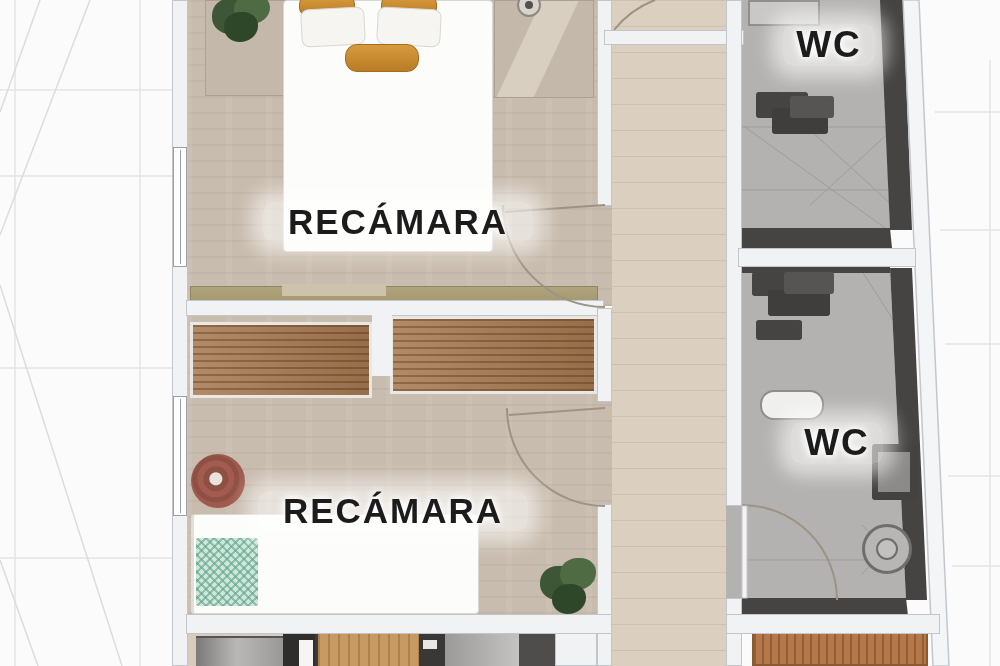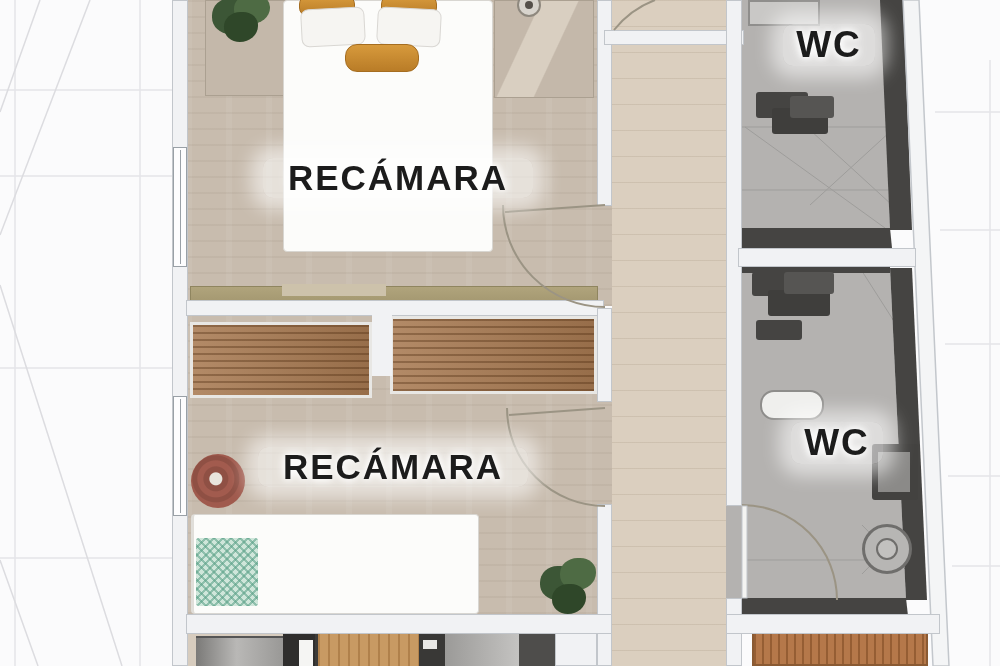--- a/index.html
+++ b/index.html
@@ -35,21 +35,21 @@
     background-image:repeating-linear-gradient(90deg, rgba(90,45,10,0.35) 0 2px, transparent 2px 8px);
     border:2px solid #8a5a33;}
   .dark-fix{background:#454442;border-radius:3px;}
   .plant span{position:absolute;border-radius:50% 45% 55% 48%;}
 
   
   .room-label{position:absolute;text-align:center;font-weight:700;color:#1c1c1c;
     letter-spacing:2px;background:rgba(255,255,255,0.55);border-radius:10px;
     box-shadow:0 0 18px 12px rgba(255,255,255,0.55);
     text-shadow:0 0 6px #fff,0 0 10px #fff,0 0 14px #fff;}
-  .lbl-bedroom{width:270px;font-size:35px;}
+  .lbl-bedroom{width:270px;font-size:35px;margin-top:44px;}
   .lbl-wc{width:92px;font-size:37px;}
 </style>
 </head>
 <body>
 
 <div id="plan">
 
   <svg class="layer">
     <g stroke="#e4e5e9" stroke-width="1.5">
       <line x1="15" y1="0" x2="15" y2="666"></line>

